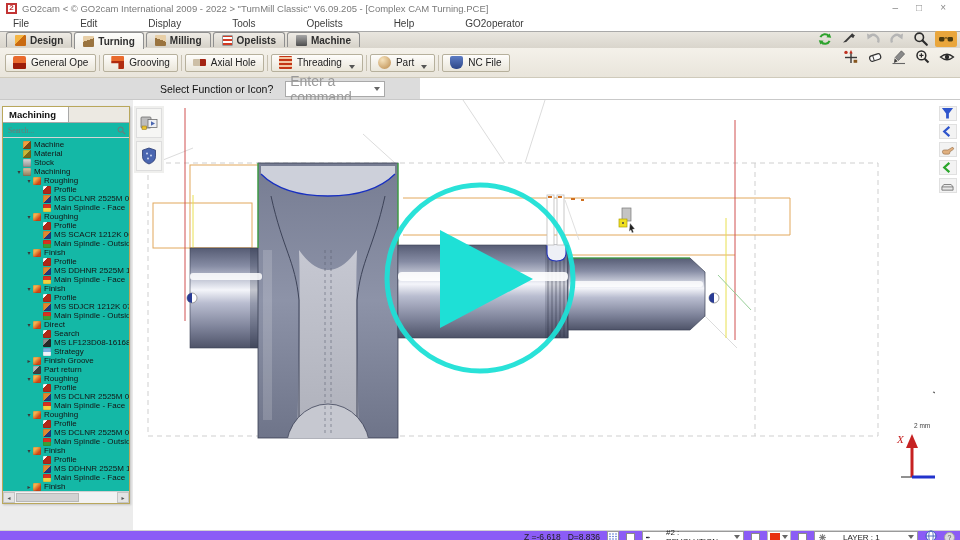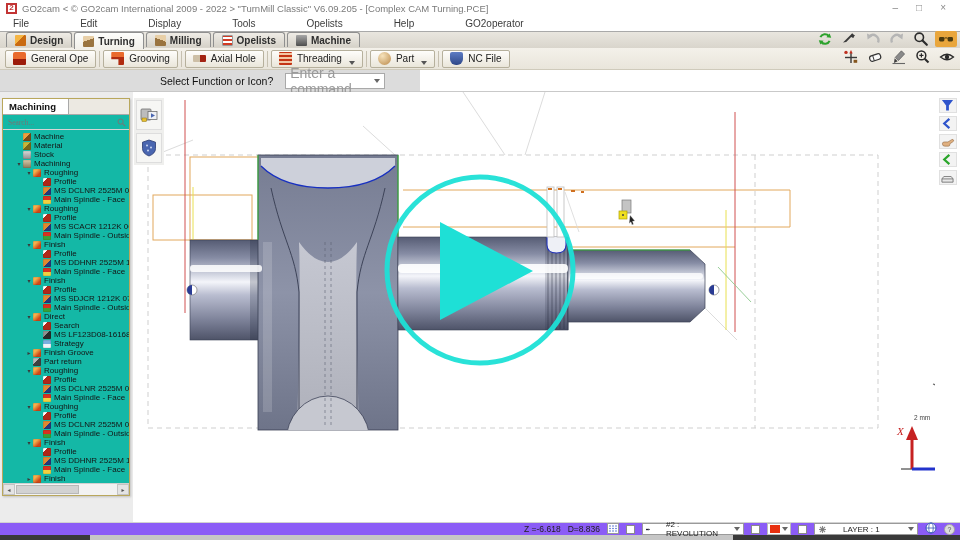--- a/index.html
+++ b/index.html
@@ -22,21 +22,21 @@
     border:1px solid #8f8f8f;border-bottom:none;border-radius:3px 3px 0 0;
     background:linear-gradient(#efece6,#d6d2c9);font-size:10px;font-weight:bold;color:#2e2e2e;}
   .tab.active{background:linear-gradient(#fdfdfb,#f1efe9);height:17px;position:relative;z-index:2;}
   .tabicon{width:11px;height:11px;border-radius:1px;flex:none;}
   .tabicon-design{background:linear-gradient(135deg,#f5b544 45%,#c96a12 45%);}
   .tabicon-turning{background:linear-gradient(160deg,#e8cfa7 40%,#9a7440 40%);}
   .tabicon-milling{background:linear-gradient(200deg,#e8cfa7 45%,#9a7440 45%);}
   .tabicon-opelists{background:repeating-linear-gradient(0deg,#d23b24 0 2px,#fff 2px 4px);border:1px solid #999;}
   .tabicon-machine{background:linear-gradient(#a8a8a8,#4d4d4d);}
   
-  .ribbon{height:22px;background:linear-gradient(#f4f1ea,#e9e5db);display:flex;align-items:center;
+  .ribbon{height:30px;background:linear-gradient(#f4f1ea,#e9e5db);display:flex;align-items:center;
     padding-left:5px;border-bottom:1px solid #cfcabb;}
   .rib-btn{display:flex;align-items:center;gap:5px;height:18px;padding:0 7px;border:1px solid #b6b09c;
     border-radius:2px;background:linear-gradient(#fefdfb,#eae6da);font-size:10px;color:#222;position:relative;}
   .rib-sep{width:1px;height:16px;background:#c6c0b0;margin:0 3px;}
   .ribicon{width:13px;height:13px;border-radius:1px;flex:none;}
   .ribicon-general-ope{background:linear-gradient(#e96a2d 55%,#9c1c0a 55%);border-radius:2px 2px 1px 1px;}
   .ribicon-grooving{background:linear-gradient(#e96a2d 40%,#b02c10 40%);clip-path:polygon(0 0,100% 0,100% 100%,55% 100%,55% 55%,0 55%);}
   .ribicon-axial-hole{background:linear-gradient(90deg,#cdbfa6 55%,#a32413 55%);height:7px;align-self:center;}
   .ribicon-threading{background:repeating-linear-gradient(0deg,#c43414 0 2px,#f2c6a4 2px 4px);}
   .ribicon-part{background:radial-gradient(circle at 35% 30%,#f6e3bd,#ba8848);border-radius:50%;}

